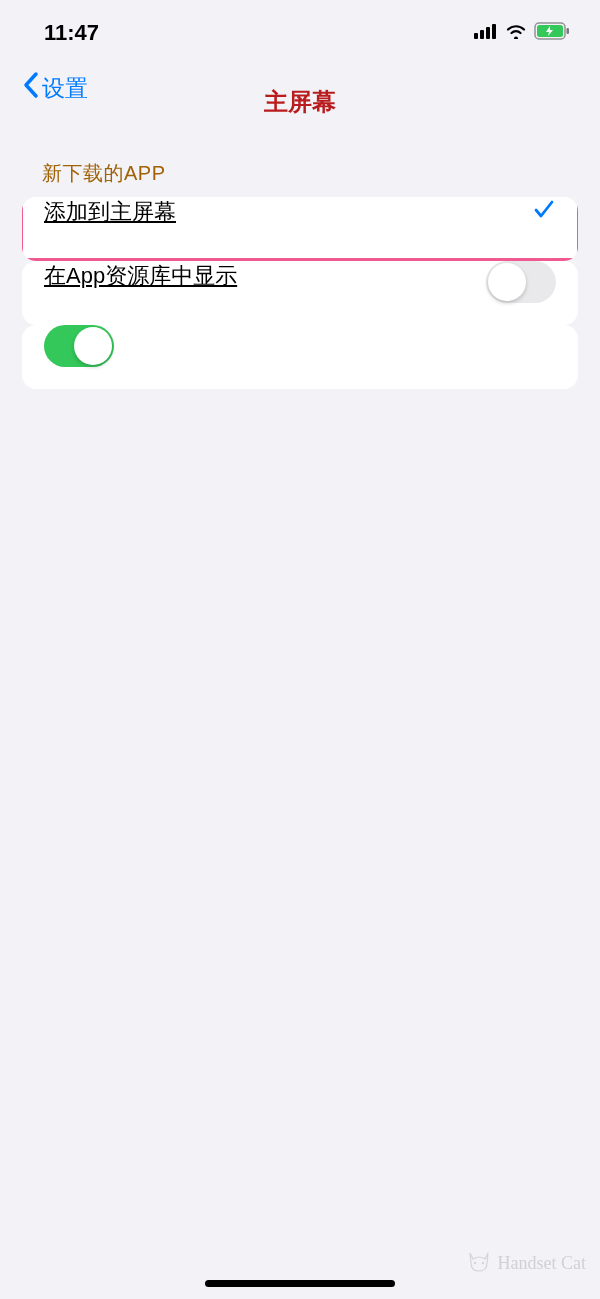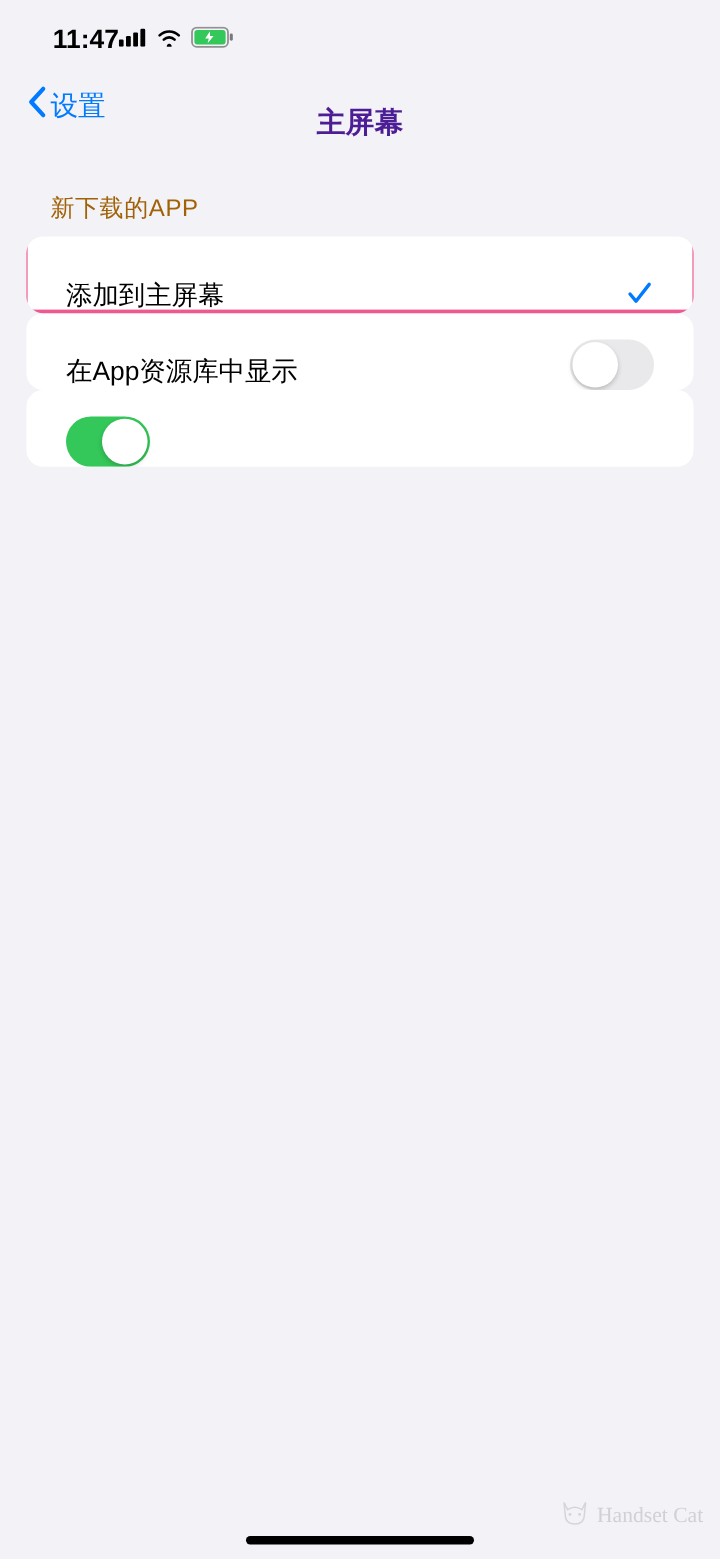--- a/index.html
+++ b/index.html
@@ -13,21 +13,21 @@
       height: 1299px;
       background: #f2f2f7;
       font-family: -apple-system, "SF Pro Text", "Helvetica Neue", Arial, sans-serif;
       position: relative;
       overflow: hidden;
     }
     
     
     .status-bar {
       display: flex;
-      justify-content: flex-start;
+      justify-content: space-between;
       align-items: center;
       padding: 16px 30px 8px 44px;
       height: 58px;
     }
     .status-time {
       font-size: 22px;
       font-weight: 600;
       color: #000;
     }
     .status-icons {
@@ -51,21 +51,21 @@
       font-size: 23px;
       position: absolute;
       left: 22px;
     }
     .back-chevron {
       margin-right: 2px;
     }
     .nav-title {
       font-size: 24px;
       font-weight: 600;
-      color: #4c1d95;
+      color: #b91c1c;
       position: absolute;
       left: 50%;
       transform: translateX(-50%);
       margin-top: 28px;
     }
     
     
     .content {
       padding: 0 22px;
     }
@@ -81,25 +81,26 @@
     }
     
     .group {
       background: #fff;
       border-radius: 14px;
       overflow: hidden;
     }
     
     .row {
       display: flex;
-      align-items: flex-end;
+      align-items: flex-start;
       justify-content: space-between;
       min-height: 64px;
-      padding: 0 33px;
-      position: relative;
+      padding: 0 22px;
+      position: relative;
+      text-decoration: underline;
     }
     .row + .row::before {
       content: "";
       position: absolute;
       top: 0;
       left: 22px;
       right: 0;
       height: 1px;
       background: #e5e5ea;
     }

